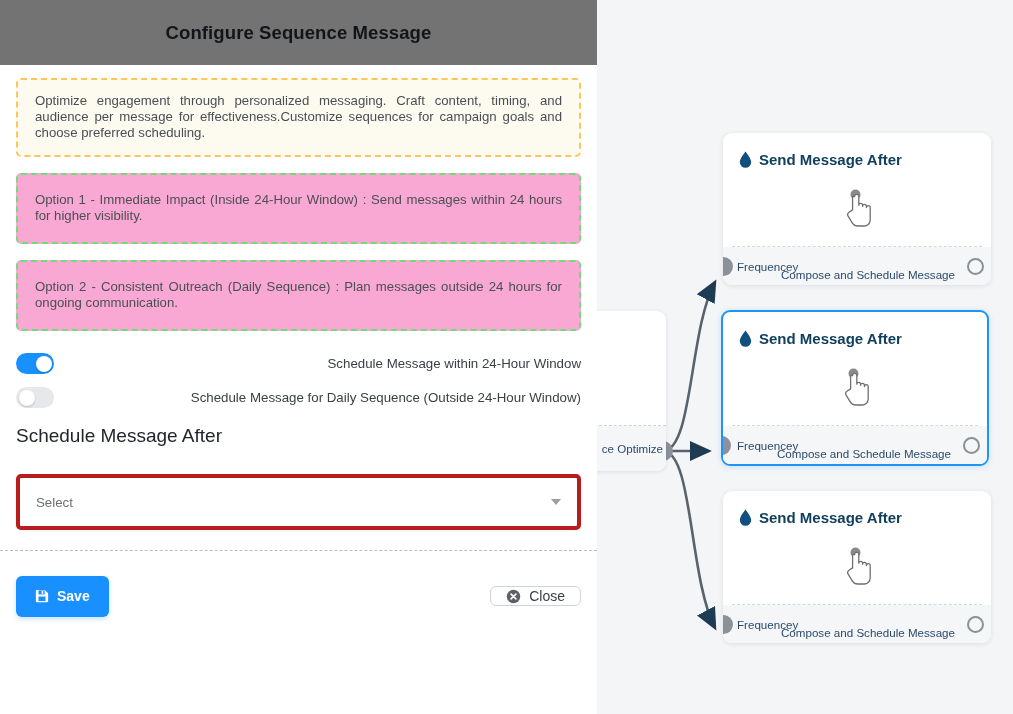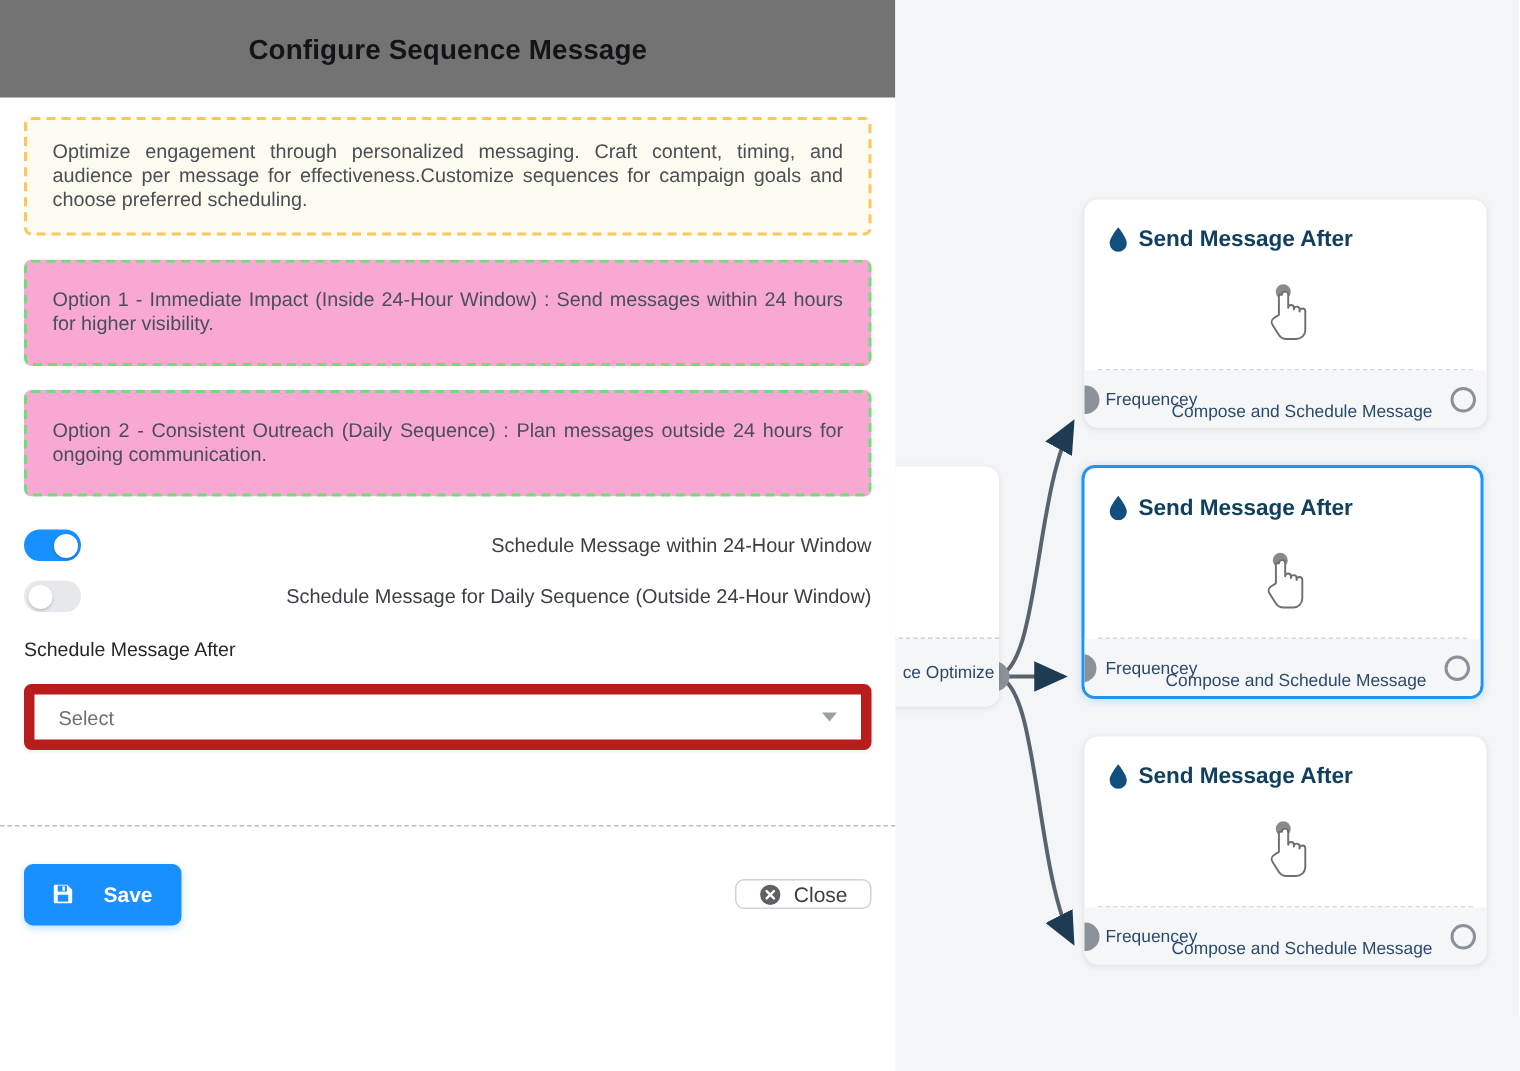--- a/index.html
+++ b/index.html
@@ -97,28 +97,28 @@
   }
   .switch.on .knob { right: 2.5px; }
   .switch.off .knob { left: 2.5px; }
 
   .toggle-label {
     font-size: 13.3px;
     color: #3b4046;
   }
 
   .field-label {
-    font-size: 13px;
+    font-size: 19px;
     color: #22262b;
-    margin: 17px 0 16px 0;
+    margin: 17px 0 27px 0;
   }
 
   .select-box {
-    height: 44px;
-    border: 7px solid #b91c1c;
+    height: 56px;
+    border: 4px solid #b91c1c;
     border-radius: 5px;
     background: #ffffff;
     box-shadow: 0 1px 3px rgba(16,24,40,.06);
     display: flex;
     align-items: center;
     padding: 0 16px;
     cursor: pointer;
   }
   .select-value {
     font-size: 13.3px;
@@ -146,21 +146,21 @@
     height: 60px;
     padding: 0 16px;
     display: flex;
     align-items: center;
     justify-content: space-between;
   }
 
   .btn-save {
     display: inline-flex;
     align-items: center;
-    gap: 20px;
+    gap: 8px;
     background: #1890ff;
     color: #ffffff;
     border: none;
     border-radius: 6px;
     height: 41px;
     padding: 0 19px;
     font-size: 14px;
     font-weight: bold;
     font-family: "Liberation Sans", sans-serif;
     cursor: pointer;

